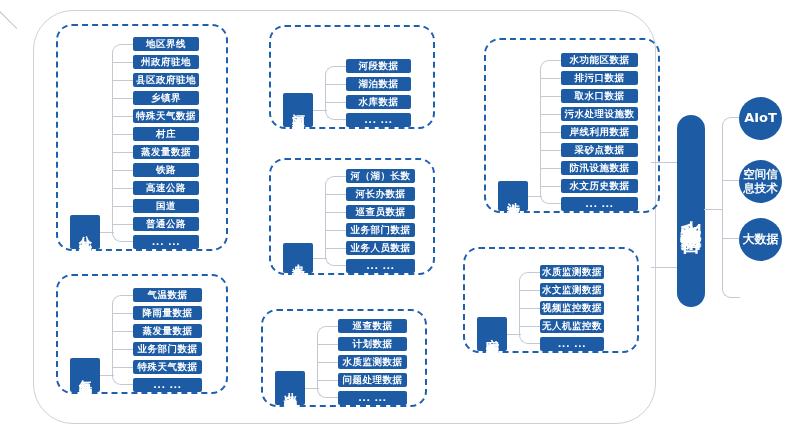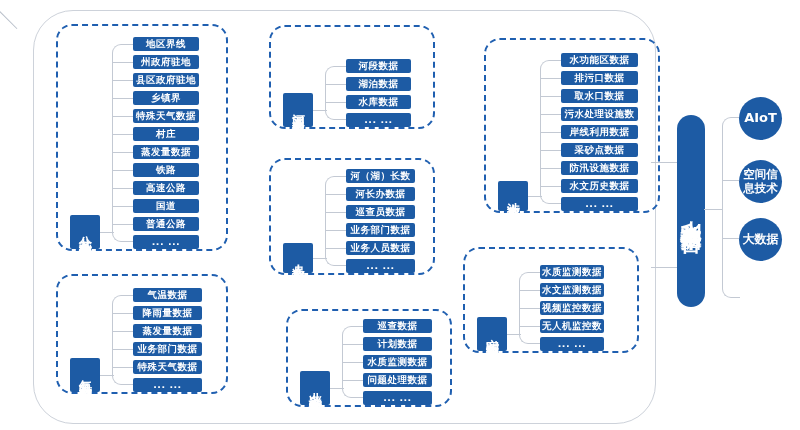--- a/index.html
+++ b/index.html
@@ -35,21 +35,21 @@
 
   
   .g-public{left:22px;top:13px;width:172px;height:227px;}
   .g-public ul.items{width:66px;}
   .g-meteo{left:22px;top:263px;width:172px;height:120px;}
   .g-meteo ul.items{width:69px;}
   .g-river{left:235px;top:14px;width:166px;height:104px;}
   .g-river ul.items{width:65px;}
   .g-personnel{left:235px;top:147px;width:166px;height:117px;}
   .g-personnel ul.items{width:69px;}
-  .g-biz{left:252px;top:298px;width:166px;height:98px;}
+  .g-biz{left:227px;top:298px;width:166px;height:98px;}
   .g-biz ul.items{width:69px;}
   .g-water{left:450px;top:27px;width:176px;height:175px;}
   .g-water ul.items{width:77px;}
   .g-realtime{left:429px;top:236px;width:176px;height:106px;}
   .g-realtime ul.items{width:64px;}
 
   
   .platform-bar{position:absolute;left:677px;top:115px;width:28px;height:192px;
     background:#1d5ba4;border-radius:14px;display:flex;align-items:center;justify-content:center;}
   .platform-bar span{writing-mode:vertical-lr;text-orientation:upright;color:#ffffff;

